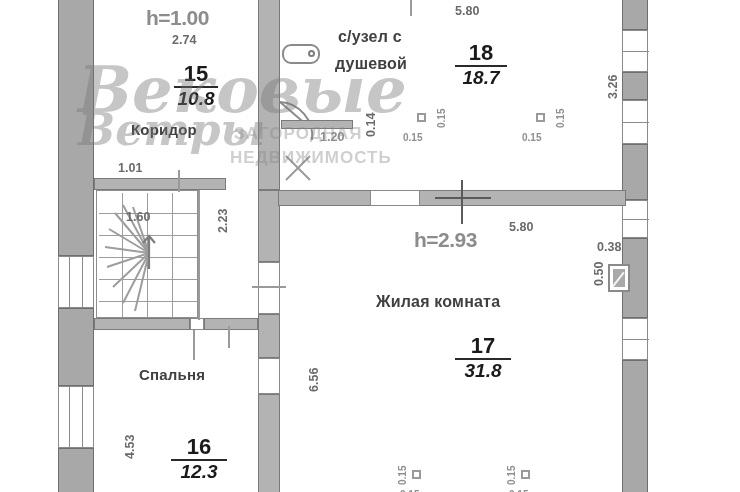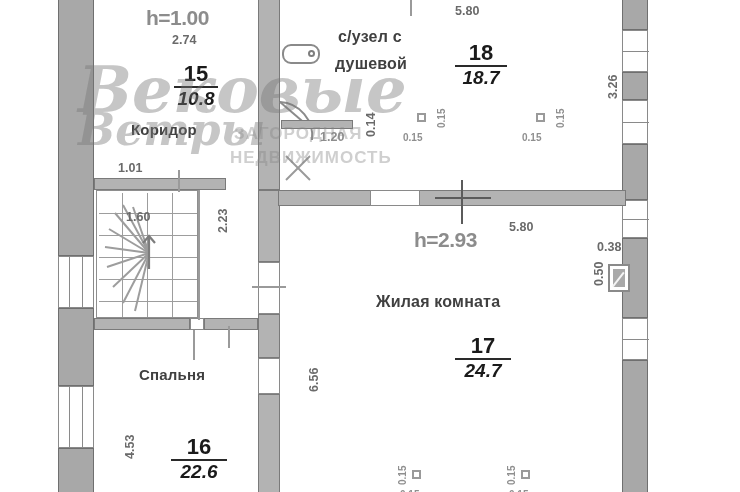--- a/index.html
+++ b/index.html
@@ -178,27 +178,27 @@
 
   <div class="num" style="left:455px;top:43px;width:52px;">
     <span class="n">18</span>
     <span class="bar"></span>
     <span class="a">18.7</span>
   </div>
 
   <div class="num" style="left:455px;top:336px;width:56px;">
     <span class="n">17</span>
     <span class="bar"></span>
-    <span class="a">24.7</span>
+    <span class="a">31.8</span>
   </div>
 
   <div class="num" style="left:171px;top:437px;width:56px;">
     <span class="n">16</span>
     <span class="bar"></span>
-    <span class="a">22.6</span>
+    <span class="a">12.3</span>
   </div>
 
   <div class="dim" style="left:172px;top:33px;">2.74</div>
   <div class="dim" style="left:118px;top:161px;">1.01</div>
   <div class="dim" style="left:126px;top:210px;">1.60</div>
   <div class="dim v" style="left:216px;top:233px;transform:rotate(-90deg);">2.23</div>
   <div class="dim v" style="left:123px;top:459px;transform:rotate(-90deg);">4.53</div>
   <div class="dim v" style="left:307px;top:392px;transform:rotate(-90deg);">6.56</div>
   <div class="dim" style="left:455px;top:4px;">5.80</div>
   <div class="dim" style="left:509px;top:220px;">5.80</div>

